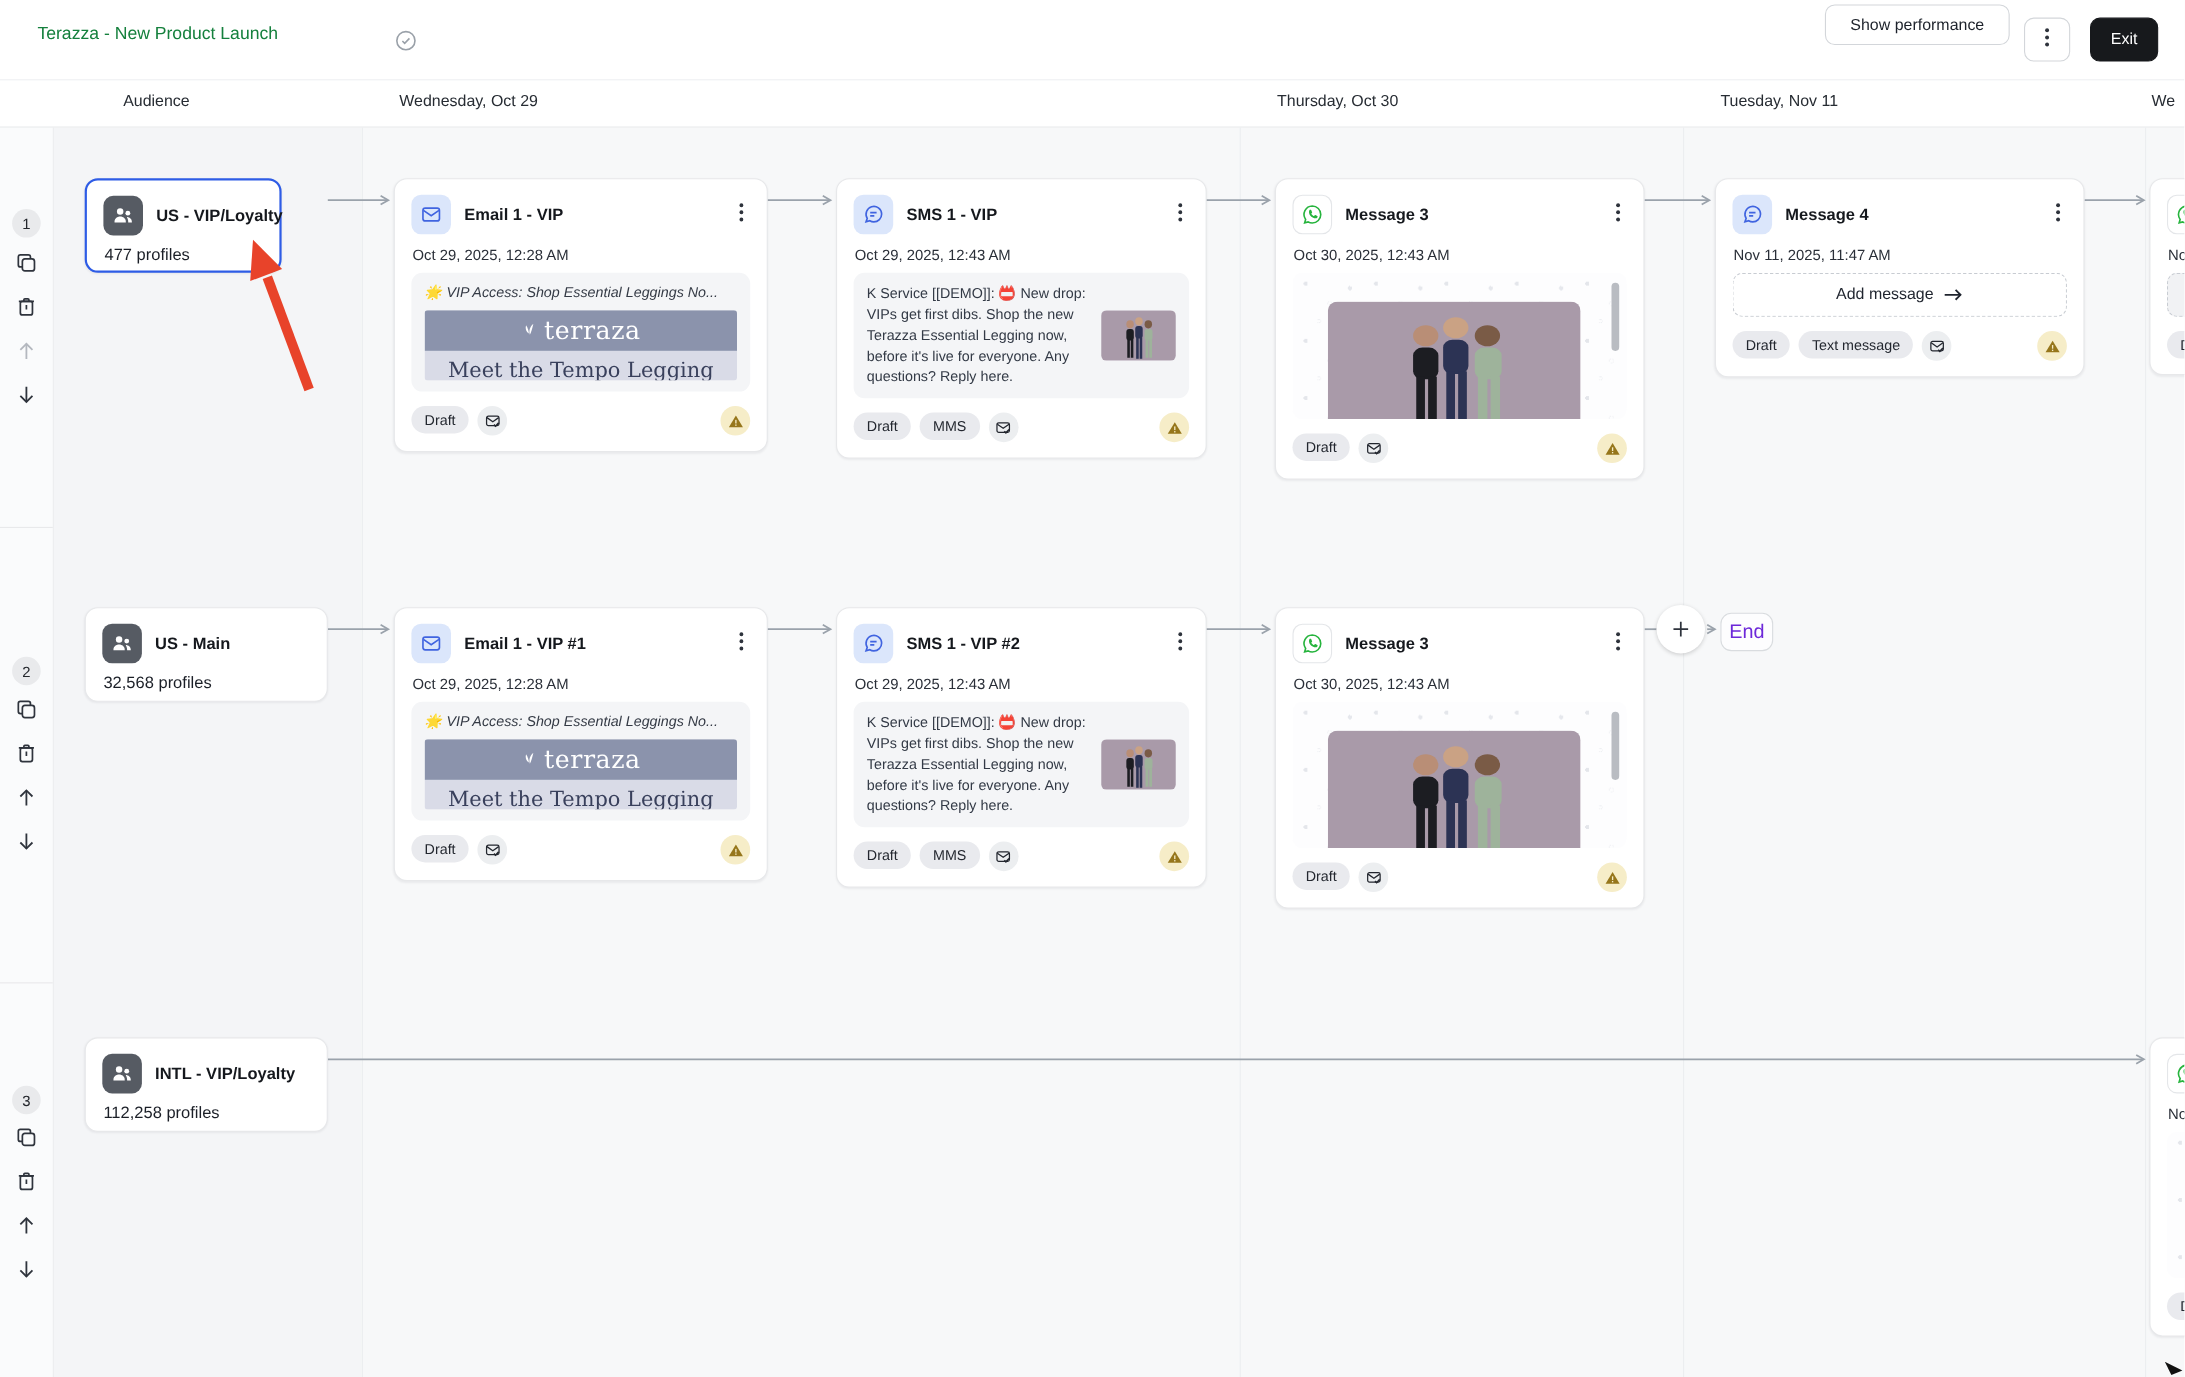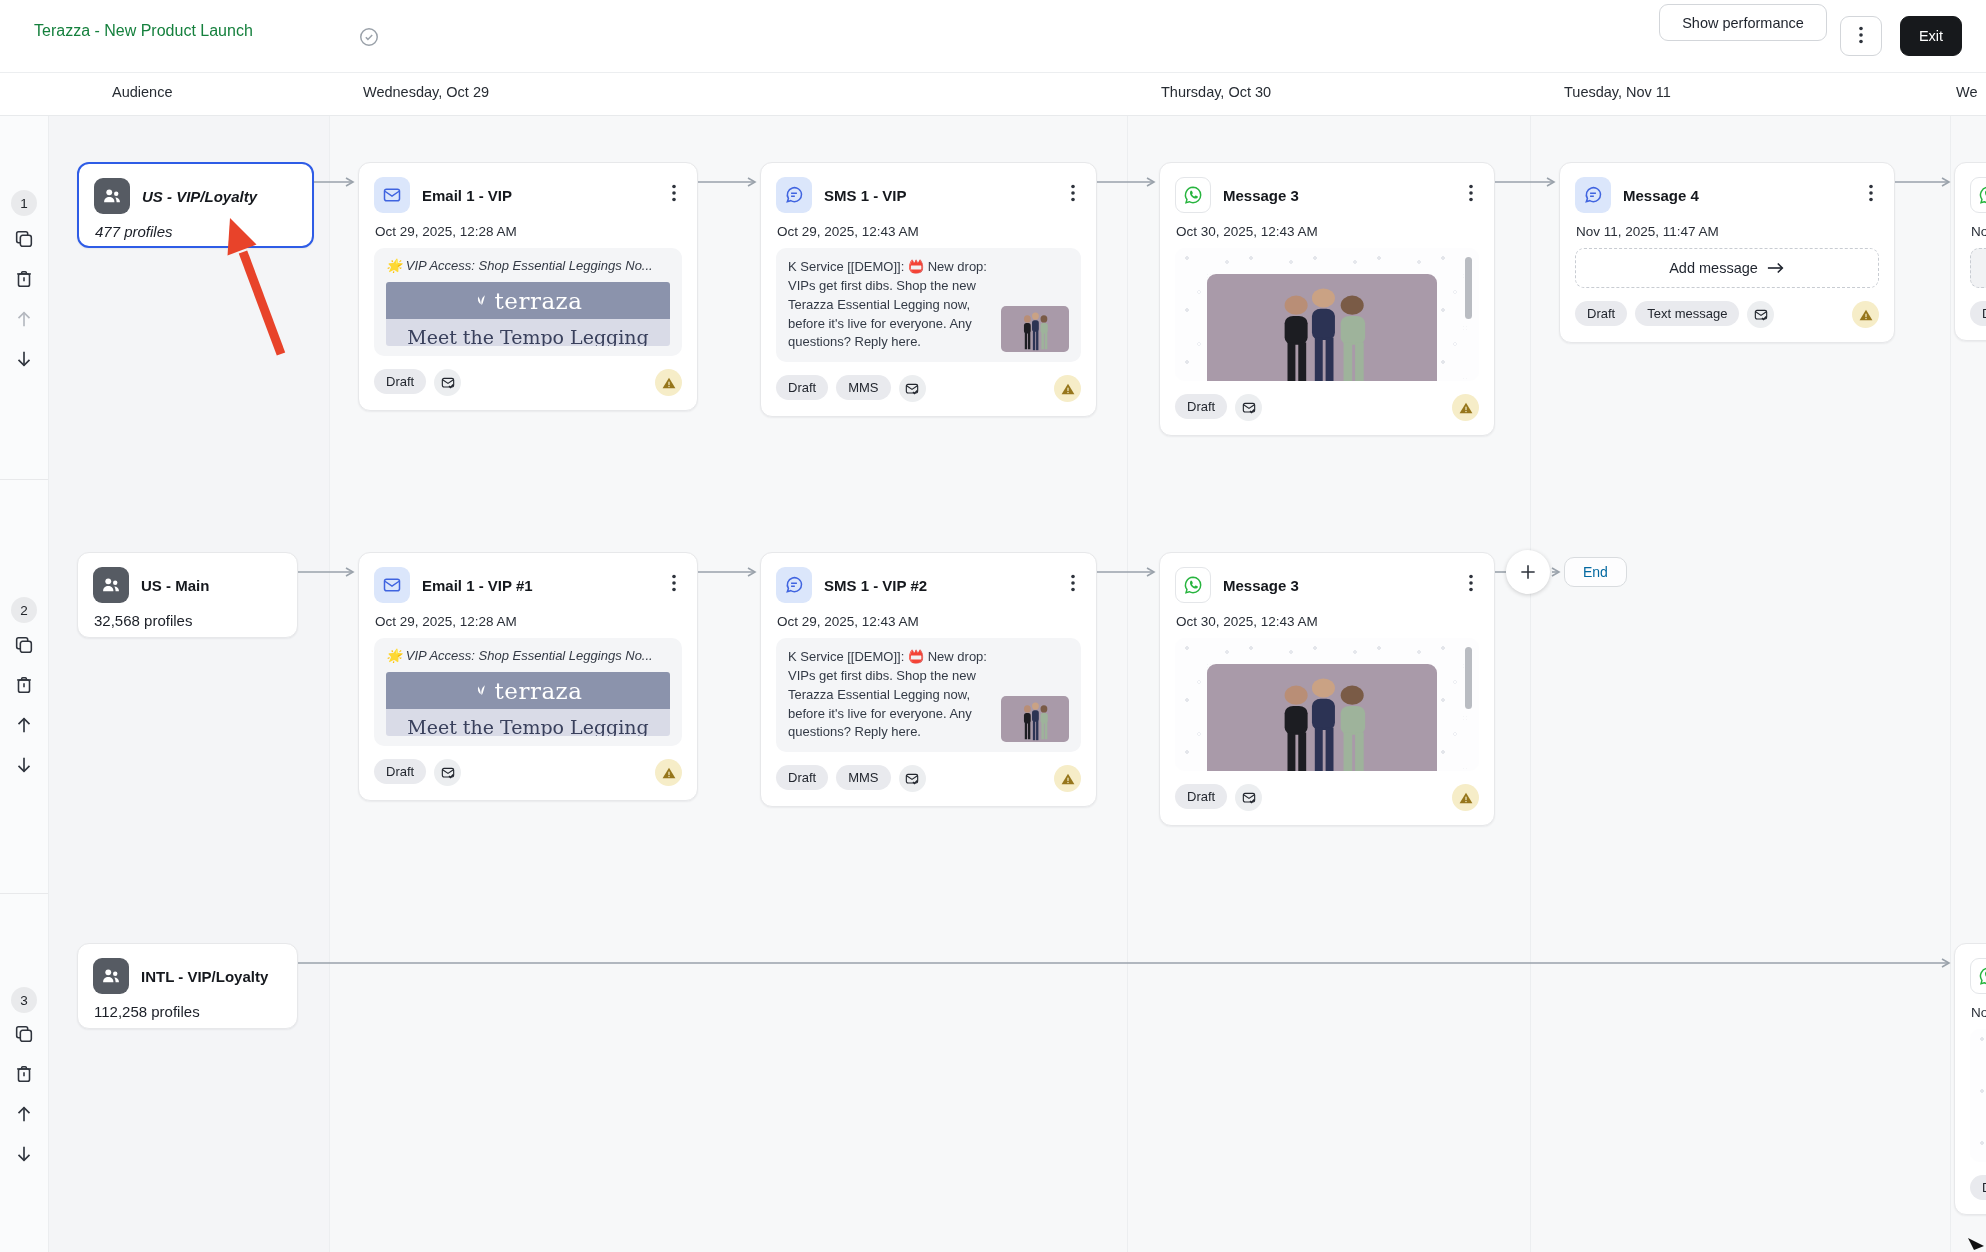--- a/index.html
+++ b/index.html
@@ -44,42 +44,42 @@
   .subject{font-size:13px;color:#343a45;margin-bottom:9px;white-space:nowrap;overflow:hidden;font-style:italic;}
   .eml-art{border-radius:3px;overflow:hidden;}
   .banner{background:#8b93ac;height:37px;display:flex;align-items:center;justify-content:center;gap:7px;}
   .brand{font-family:"DejaVu Serif","Liberation Serif",serif;font-size:23px;color:#fff;letter-spacing:.5px;}
   .caption{background:#d9dbe7;height:27px;overflow:hidden;display:flex;justify-content:center;}
   .caption span{font-family:"DejaVu Serif","Liberation Serif",serif;font-size:19px;color:#39405c;margin-top:7px;}
   .foot{display:flex;align-items:flex-start;gap:8px;margin-top:13px;}
   .pill{background:#e9eaee;border-radius:999px;padding:5px 12px;font-size:13px;color:#23272f;white-space:nowrap;}
   .chip{width:27px;height:27px;border-radius:999px;background:#eceef0;display:flex;align-items:center;justify-content:center;}
   .warn{margin-left:auto;width:27px;height:27px;border-radius:999px;background:#f6edc8;display:flex;align-items:center;justify-content:center;}
-  .sms-body{display:flex;gap:10px;align-items:flex-end;}
+  .sms-body{display:flex;gap:10px;}
   .sms-text{font-size:13px;line-height:1.45;color:#333a46;flex:1;}
   .sms-thumb{width:68px;height:46px;border-radius:5px;overflow:hidden;flex:0 0 auto;margin-top:24px;}
   .wa-preview{position:relative;background-color:#fdfdfe;border-radius:10px;height:133px;overflow:hidden;
     background-image:
       radial-gradient(circle 2px at 12px 10px,#e4e6eb 96%,transparent),
       radial-gradient(circle 3px at 34px 28px,transparent 55%,#e7e9ee 60%,transparent 78%),
       radial-gradient(circle 2px at 52px 14px,#e6e8ed 96%,transparent),
       radial-gradient(circle 2.5px at 24px 44px,transparent 50%,#e8eaef 58%,transparent 78%),
       radial-gradient(circle 2px at 58px 40px,#e6e8ed 96%,transparent);
     background-size:64px 52px;}
   .wa-photo{position:absolute;left:32px;top:26px;width:230px;height:120px;border-radius:9px;overflow:hidden;}
   .wa-scroll{position:absolute;right:7px;top:9px;width:7px;height:62px;border-radius:4px;background:#b9bcc2;}
   .aud-name{font-size:15px;font-weight:700;color:#15181d;flex:1;white-space:nowrap;}
   .aud-profiles{font-size:15px;color:#1b1f27;margin-top:9px;margin-left:1px;white-space:nowrap;}
   .dash-box{box-sizing:border-box;border:1.5px dashed #c8ccd2;border-radius:9px;height:40px;
             display:flex;align-items:center;justify-content:center;gap:9px;font-size:14.5px;color:#1f242e;}
   .dash-box.filled{background:#f1f2f4;}
   .plus-btn{position:absolute;width:44px;height:44px;border-radius:999px;background:#fff;z-index:2;
             box-shadow:0 1px 4px rgba(0,0,0,.18);display:flex;align-items:center;justify-content:center;}
   .end-pill{position:absolute;box-sizing:border-box;border:1px solid #d9dcdf;background:#fdfdfe;border-radius:10px;
-            padding:6px 18px;font-size:14px;color:#0369a1;z-index:2;}
+            padding:6px 7px;font-size:18px;color:#6d28d9;z-index:2;}
   .overlay{position:absolute;left:0;top:0;z-index:1;pointer-events:none;}
   .overlay-top{position:absolute;left:0;top:0;z-index:6;pointer-events:none;}
 </style>
 </head>
 <body>
 
 <div class="page">
 
   <div class="canvas"></div>
   <div class="aud-col"></div>
@@ -229,21 +229,21 @@
       <path d="M1096 572H1153"></path>
         <path d="M1147 568l7 4-7 4"></path>
       <path d="M1495 572H1506"></path>
       <path d="M1552 572H1558"></path>
         <path d="M1552 568l7 4-7 4"></path>
       <path d="M298 963H1948"></path>
         <path d="M1942 959l7 4-7 4"></path>
     </g>
   </svg>
 
-  <div class="card selected" style="left:77px;top:162px;width:237px;height:86px;font-style:italic;">
+  <div class="card selected" style="left:77px;top:162px;width:179px;height:86px;">
     <div class="card-head">
       <span class="ic ic-dark">
         <svg width="22" height="22" viewBox="0 0 24 24" fill="#fff">
             <circle cx="9" cy="8" r="3.2"></circle>
             <path d="M3.4 18.2c0-3.1 2.5-5.2 5.6-5.2s5.6 2.1 5.6 5.2v.6H3.4z"></path>
             <circle cx="16.6" cy="9.6" r="2.4"></circle>
             <path d="M15.6 13.5c2.8.1 5 2 5 4.6v.7h-3.6c0-2.1-.5-3.9-1.4-5.3z"></path>
           </svg>
       </span>
       <span class="aud-name">US - VIP/Loyalty</span>

